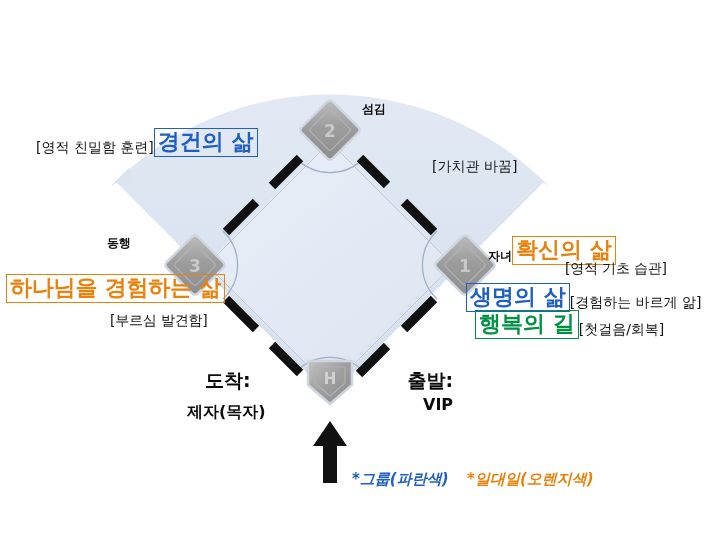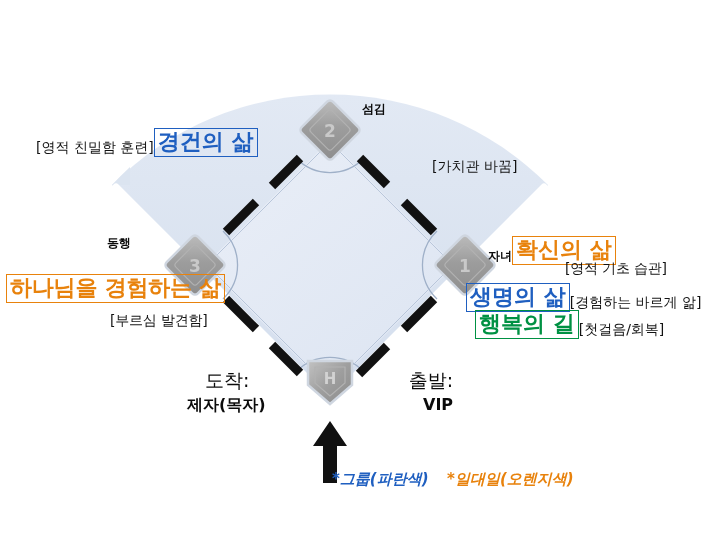--- a/index.html
+++ b/index.html
@@ -66,21 +66,21 @@
     font-size:15px;
     white-space:nowrap;
   }
   .foot .g{ color:#1f5fc0; }
   .foot .o{ color:#e8820c; }
 
   .stack{
     position:absolute;
     white-space:nowrap;
   }
-  .stack .l1{ font-size:19px; font-weight:normal; color:#0b0b0b; letter-spacing:0px;}
+  .stack .l1{ font-size:19px; font-weight:bold; color:#0b0b0b; letter-spacing:0px;}
   .stack .l2{ font-size:16px; font-weight:bold; color:#0b0b0b; }
 </style>
 </head>
 <body>
 
 <div id="stage">
 
   <svg id="field" viewBox="0 0 717 543">
     <defs>
       <linearGradient id="grassGrad" x1="0" y1="0" x2="0" y2="1">
@@ -195,27 +195,27 @@
     <span class="plain">[경험하는 바르게 앎]</span>
   </div>
 
   <div class="row" style="left:455px; top:310px;margin-left:20px;">
     <span class="boxed c-green">행복의 길</span>
     <span class="plain">[첫걸음/회복]</span>
   </div>
 
   <div class="stack" style="left:205px; top:368px; text-align:left;">
     <div class="l1">도착:</div>
-    <div class="l2" style="margin-top:1px; margin-left:-18px;">제자(목자)</div>
+    <div class="l2" style="margin-top:8px; margin-left:-18px;">제자(목자)</div>
   </div>
 
   <div class="stack" style="left:383px; top:368px; text-align:right;">
     <div class="l1">출발:</div>
     <div class="l2" style="margin-top:1px; margin-left:40px;">VIP</div>
   </div>
 
-  <div class="foot" style="left:332px; top:470px;">
+  <div class="foot" style="left:352px; top:470px;">
     <span class="g">*그룹(파란색)</span>
     <span style="display:inline-block;width:8px;"></span>
     <span class="o">*일대일(오렌지색)</span>
   </div>
 
 </div>
 
 </body></html>

